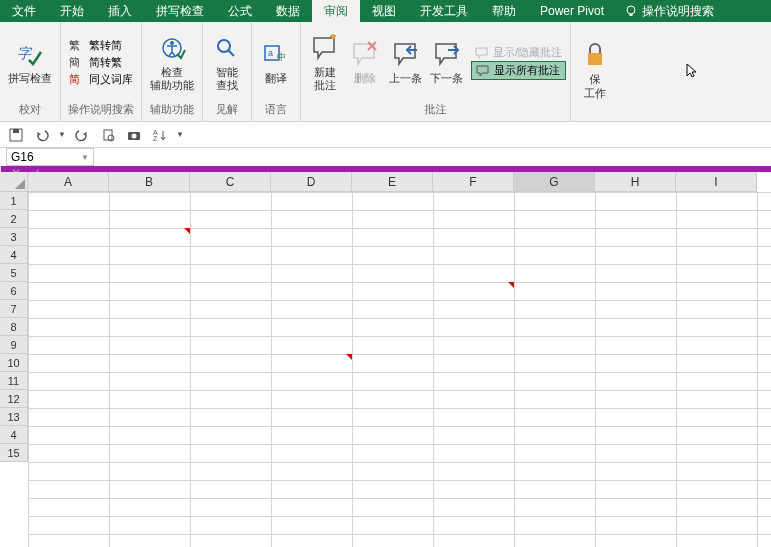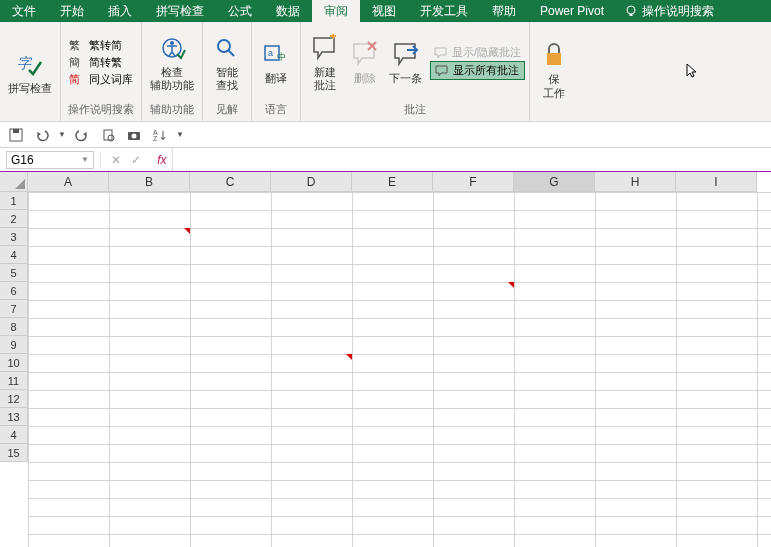--- a/index.html
+++ b/index.html
@@ -13,21 +13,21 @@
 .group-body{flex:1;display:flex;align-items:center;justify-content:center;}
 .group-label{text-align:center;font-size:11px;color:#666;padding:2px 0;}
 .btn-lg{display:flex;flex-direction:column;align-items:center;justify-content:center;padding:2px 4px;cursor:pointer;min-width:40px;}
 .btn-lg .icon{width:32px;height:32px;display:flex;align-items:center;justify-content:center;}
 .btn-lg .lbl{font-size:11px;color:#333;text-align:center;line-height:1.2;margin-top:2px;}
 .btn-sm-row{display:flex;align-items:center;gap:4px;padding:1px 4px;cursor:pointer;font-size:11px;}
 .btn-sm-row.disabled{color:#aaa;cursor:default;}
 .btn-sm-row.selected{background:#a0cdb6;border:1px solid #187844;}
 .qat{height:26px;background:#fff;border-bottom:1px solid #d4d4d4;display:flex;align-items:center;gap:6px;padding:0 6px;}
 .qat-btn{width:20px;height:20px;display:flex;align-items:center;justify-content:center;cursor:pointer;color:#555;}
-.namebox-row{height:24px;background:#fff;border-bottom:1px solid #a21caf;display:flex;align-items:center;}
+.namebox-row{height:24px;background:#fff;border-bottom:6px solid #a21caf;display:flex;align-items:flex-start;flex-direction:column;}
 .namebox{width:88px;border:1px solid #ccc;margin:0 6px;padding:1px 4px;font-size:12px;display:flex;justify-content:space-between;align-items:center;}
 .fx-btns{display:flex;align-items:center;gap:10px;color:#aaa;padding:0 10px;border-left:1px solid #e0e0e0;}
 .fx-label{font-style:italic;color:#be185d;padding:0 6px;}
 .grid-area{display:flex;height:375px;}
 .corner{width:28px;height:20px;background:#e6e6e6;border-right:1px solid #ccc;border-bottom:1px solid #ccc;position:relative;}
 .corner::after{content:"";position:absolute;right:2px;bottom:2px;border:5px solid transparent;border-right-color:#999;border-bottom-color:#999;}
 .col-headers{display:flex;flex:1;}
 .col-h{width:81px;height:20px;background:#e6e6e6;border-right:1px solid #ccc;border-bottom:1px solid #ccc;display:flex;align-items:center;justify-content:center;font-size:12px;color:#333;}
 .col-h.sel{background:#d2d2d2;}
 .rows{display:flex;flex-direction:column;}
@@ -74,20 +74,21 @@
       <div class="btn-lg">
         <span class="icon">
             <svg width="30" height="28">
               <text x="2" y="18" font-size="14" fill="#2d6ab4" font-style="italic">字</text>
               <path d="M14 20 L18 24 L26 12" stroke="#187844" stroke-width="2.5" fill="none"></path>
             </svg>
           </span>
         <span class="lbl">拼写检查</span>
       </div>
     </div>
+    <div class="group-label">校对</div>
   </div>
 
   <div class="group">
     <div class="group-body">
       <div class="vcol">
         <div class="btn-sm-row">
           <span>
               <svg width="16" height="14">
                 <text x="0" y="11" font-size="11" fill="#333">繁</text>
               </svg>
@@ -178,20 +179,29 @@
 批注</span>
       </div>
       <div class="btn-lg" style="opacity:0.45">
         <span class="icon">
             <svg width="30" height="28">
               <path d="M4 4 H24 V18 H12 L8 24 V18 H4 Z" fill="none" stroke="#999" stroke-width="1.5"></path>
               <path d="M18 2 L26 10 M26 2 L18 10" stroke="#c00" stroke-width="2"></path>
             </svg>
           </span>
         <span class="lbl">删除</span>
+      </div>
+      <div class="btn-lg">
+        <span class="icon">
+            <svg width="30" height="28">
+              <path d="M4 4 H24 V18 H12 L8 24 V18 H4 Z" fill="none" stroke="#555" stroke-width="1.5"></path>
+              <path d="M26 10 L18 10 M20 6 L16 10 L20 14" stroke="#2d6ab4" stroke-width="2" fill="none"></path>
+            </svg>
+          </span>
+        <span class="lbl">上一条</span>
       </div>
       <div class="btn-lg">
         <span class="icon">
             <svg width="30" height="28">
               <path d="M4 4 H24 V18 H12 L8 24 V18 H4 Z" fill="none" stroke="#555" stroke-width="1.5"></path>
               <path d="M16 10 L24 10 M22 6 L26 10 L22 14" stroke="#2d6ab4" stroke-width="2" fill="none"></path>
             </svg>
           </span>
         <span class="lbl">下一条</span>
       </div>

